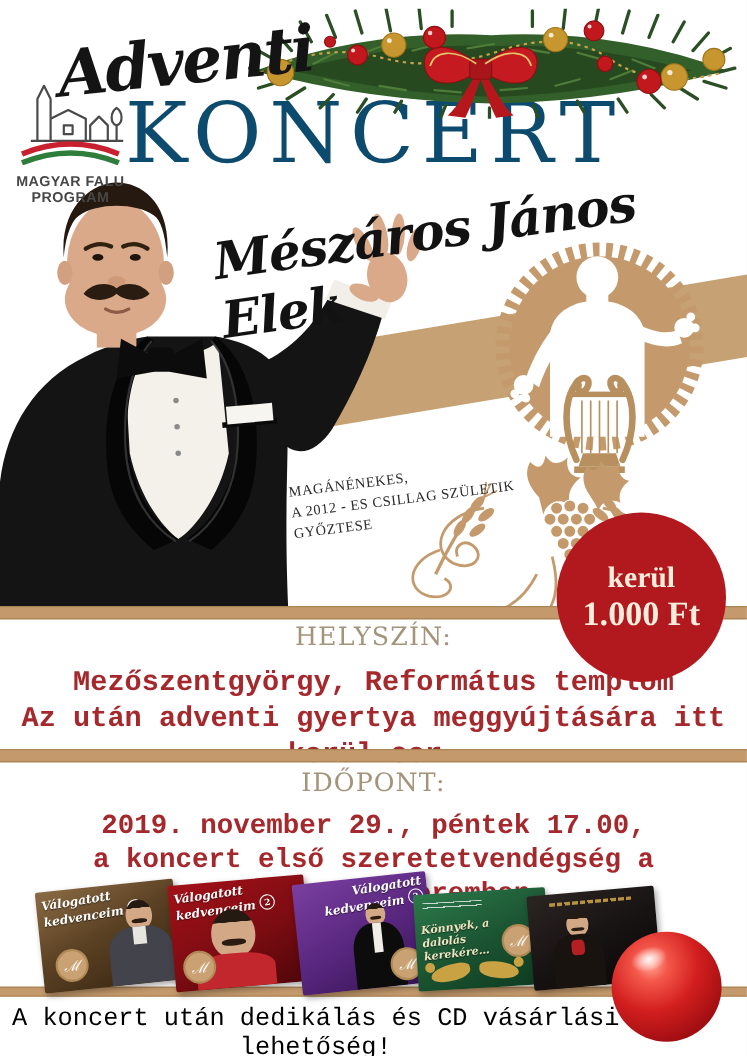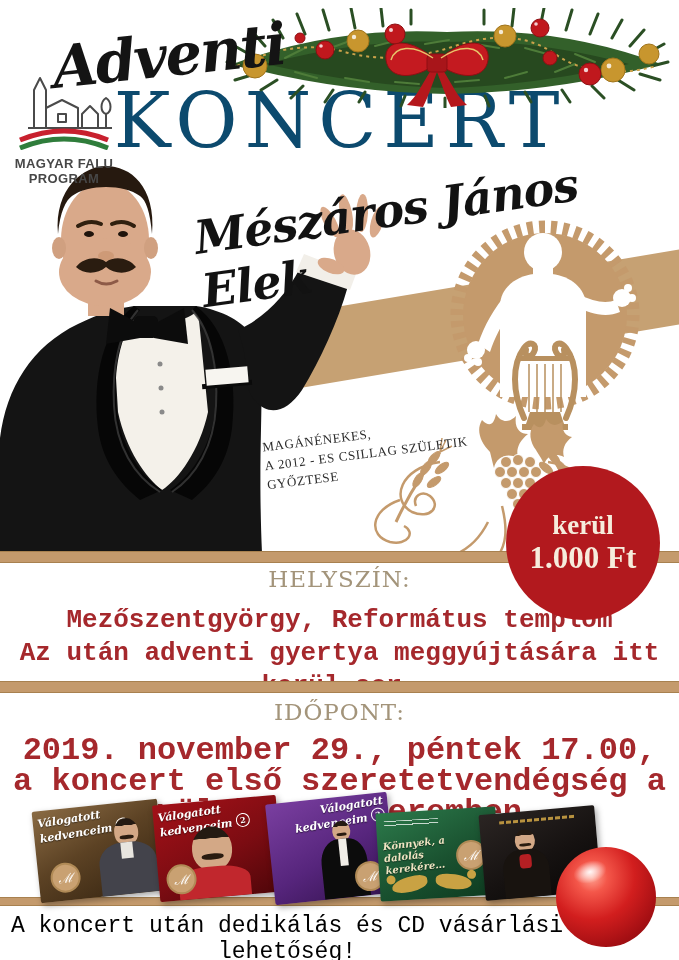--- a/index.html
+++ b/index.html
@@ -43,21 +43,21 @@
   .shelf{top:897px;height:7px;z-index:1;}
 
   
   .sec-head{position:absolute;left:0;width:679px;text-align:center;
             font-family:"DejaVu Serif",serif;font-size:23px;letter-spacing:1px;color:#a3947a;}
   .venue-head{top:566px;}
   .sched-head{top:699px;}
   .sec-lines{position:absolute;left:0;width:679px;text-align:center;
              font-family:Liberation Mono, monospace;font-weight:bold;color:#a5282c;}
   .venue-lines{top:604px;font-size:26px;line-height:33px;}
-  .sched-lines{top:735px;font-size:32px;line-height:31px;}
+  .sched-lines{top:735px;font-size:25px;line-height:31px;}
 
   
   .cd{position:absolute;border-radius:2px;box-shadow:2px 3px 6px rgba(0,0,0,.35);overflow:hidden;}
   .cd1{left:36px;top:805px;width:126px;height:92px;transform:rotate(-6deg);z-index:2;
        background:linear-gradient(155deg,#96causeerror 0,#000 0);}
   .cd1{background:linear-gradient(155deg,#8a6b44 0%,#5c4224 45%,#33220f 100%);}
   .cd2{left:156px;top:800px;width:124px;height:97px;transform:rotate(-5deg);z-index:3;
        background:linear-gradient(155deg,#a31118 0%,#7c0c12 55%,#4e0609 100%);}
   .cd3{left:270px;top:798px;width:122px;height:101px;transform:rotate(-6deg);z-index:4;
        background:linear-gradient(155deg,#7a3fa0 0%,#56257c 55%,#33124e 100%);}

